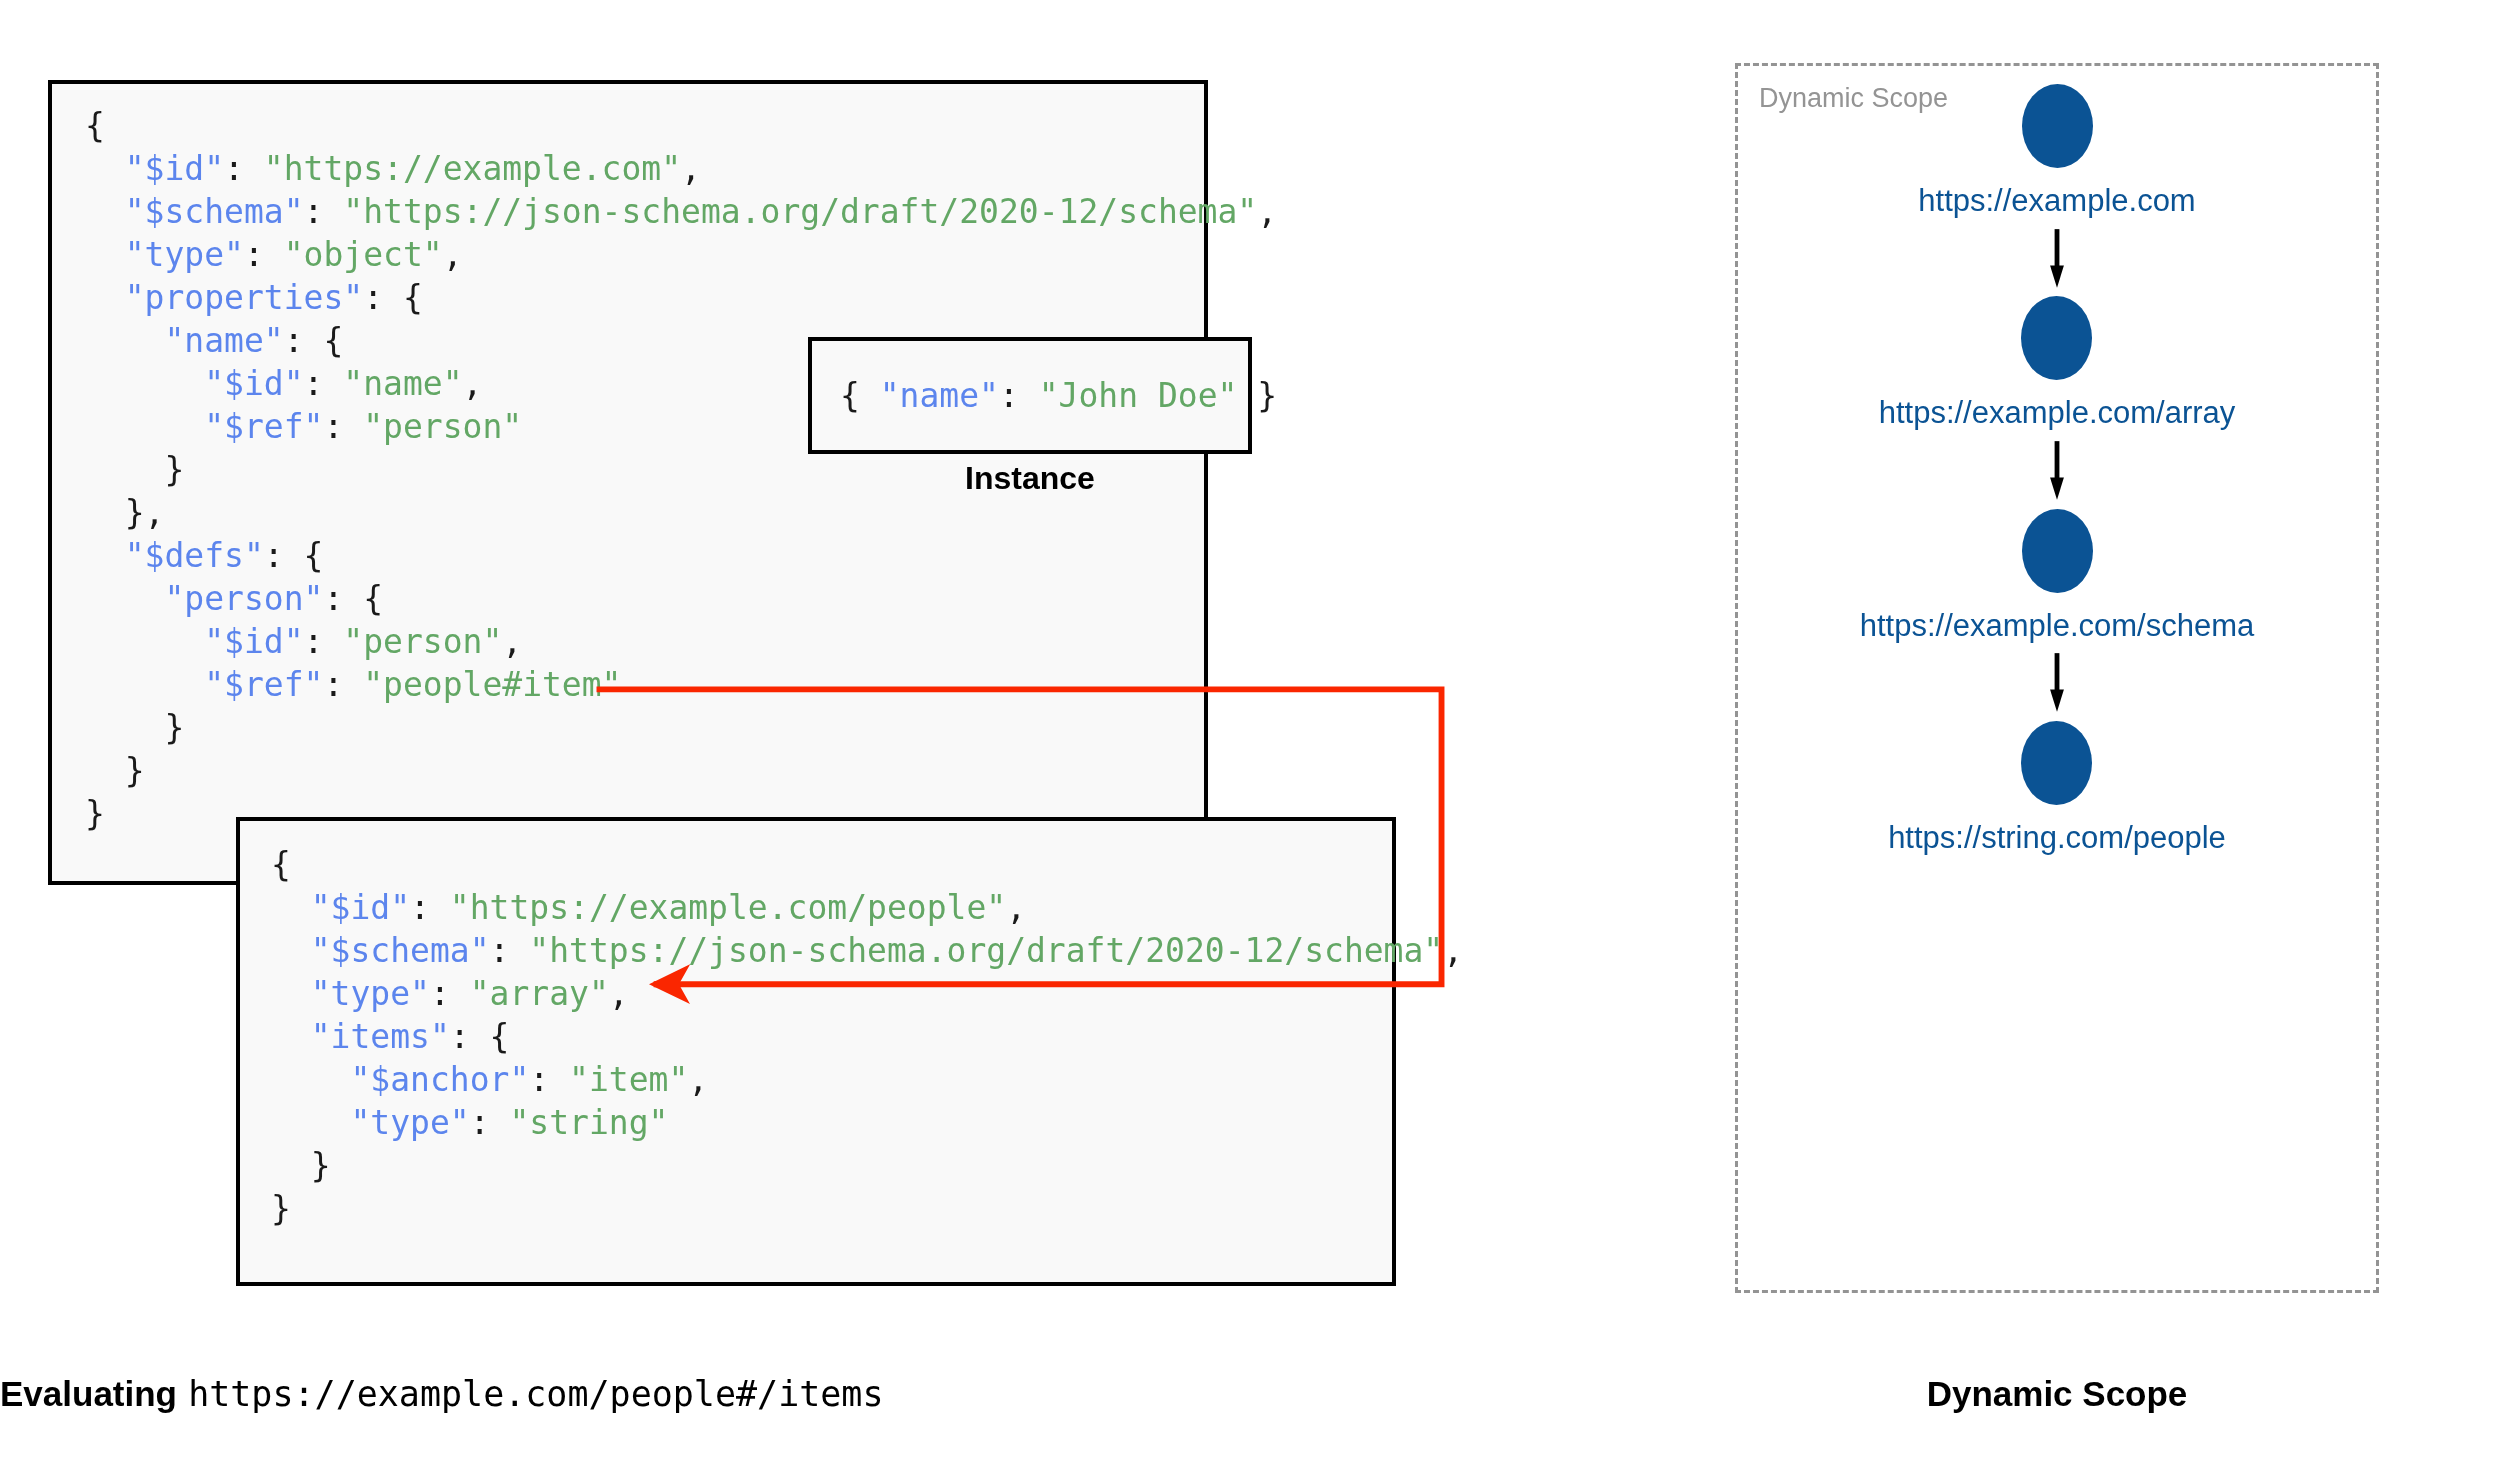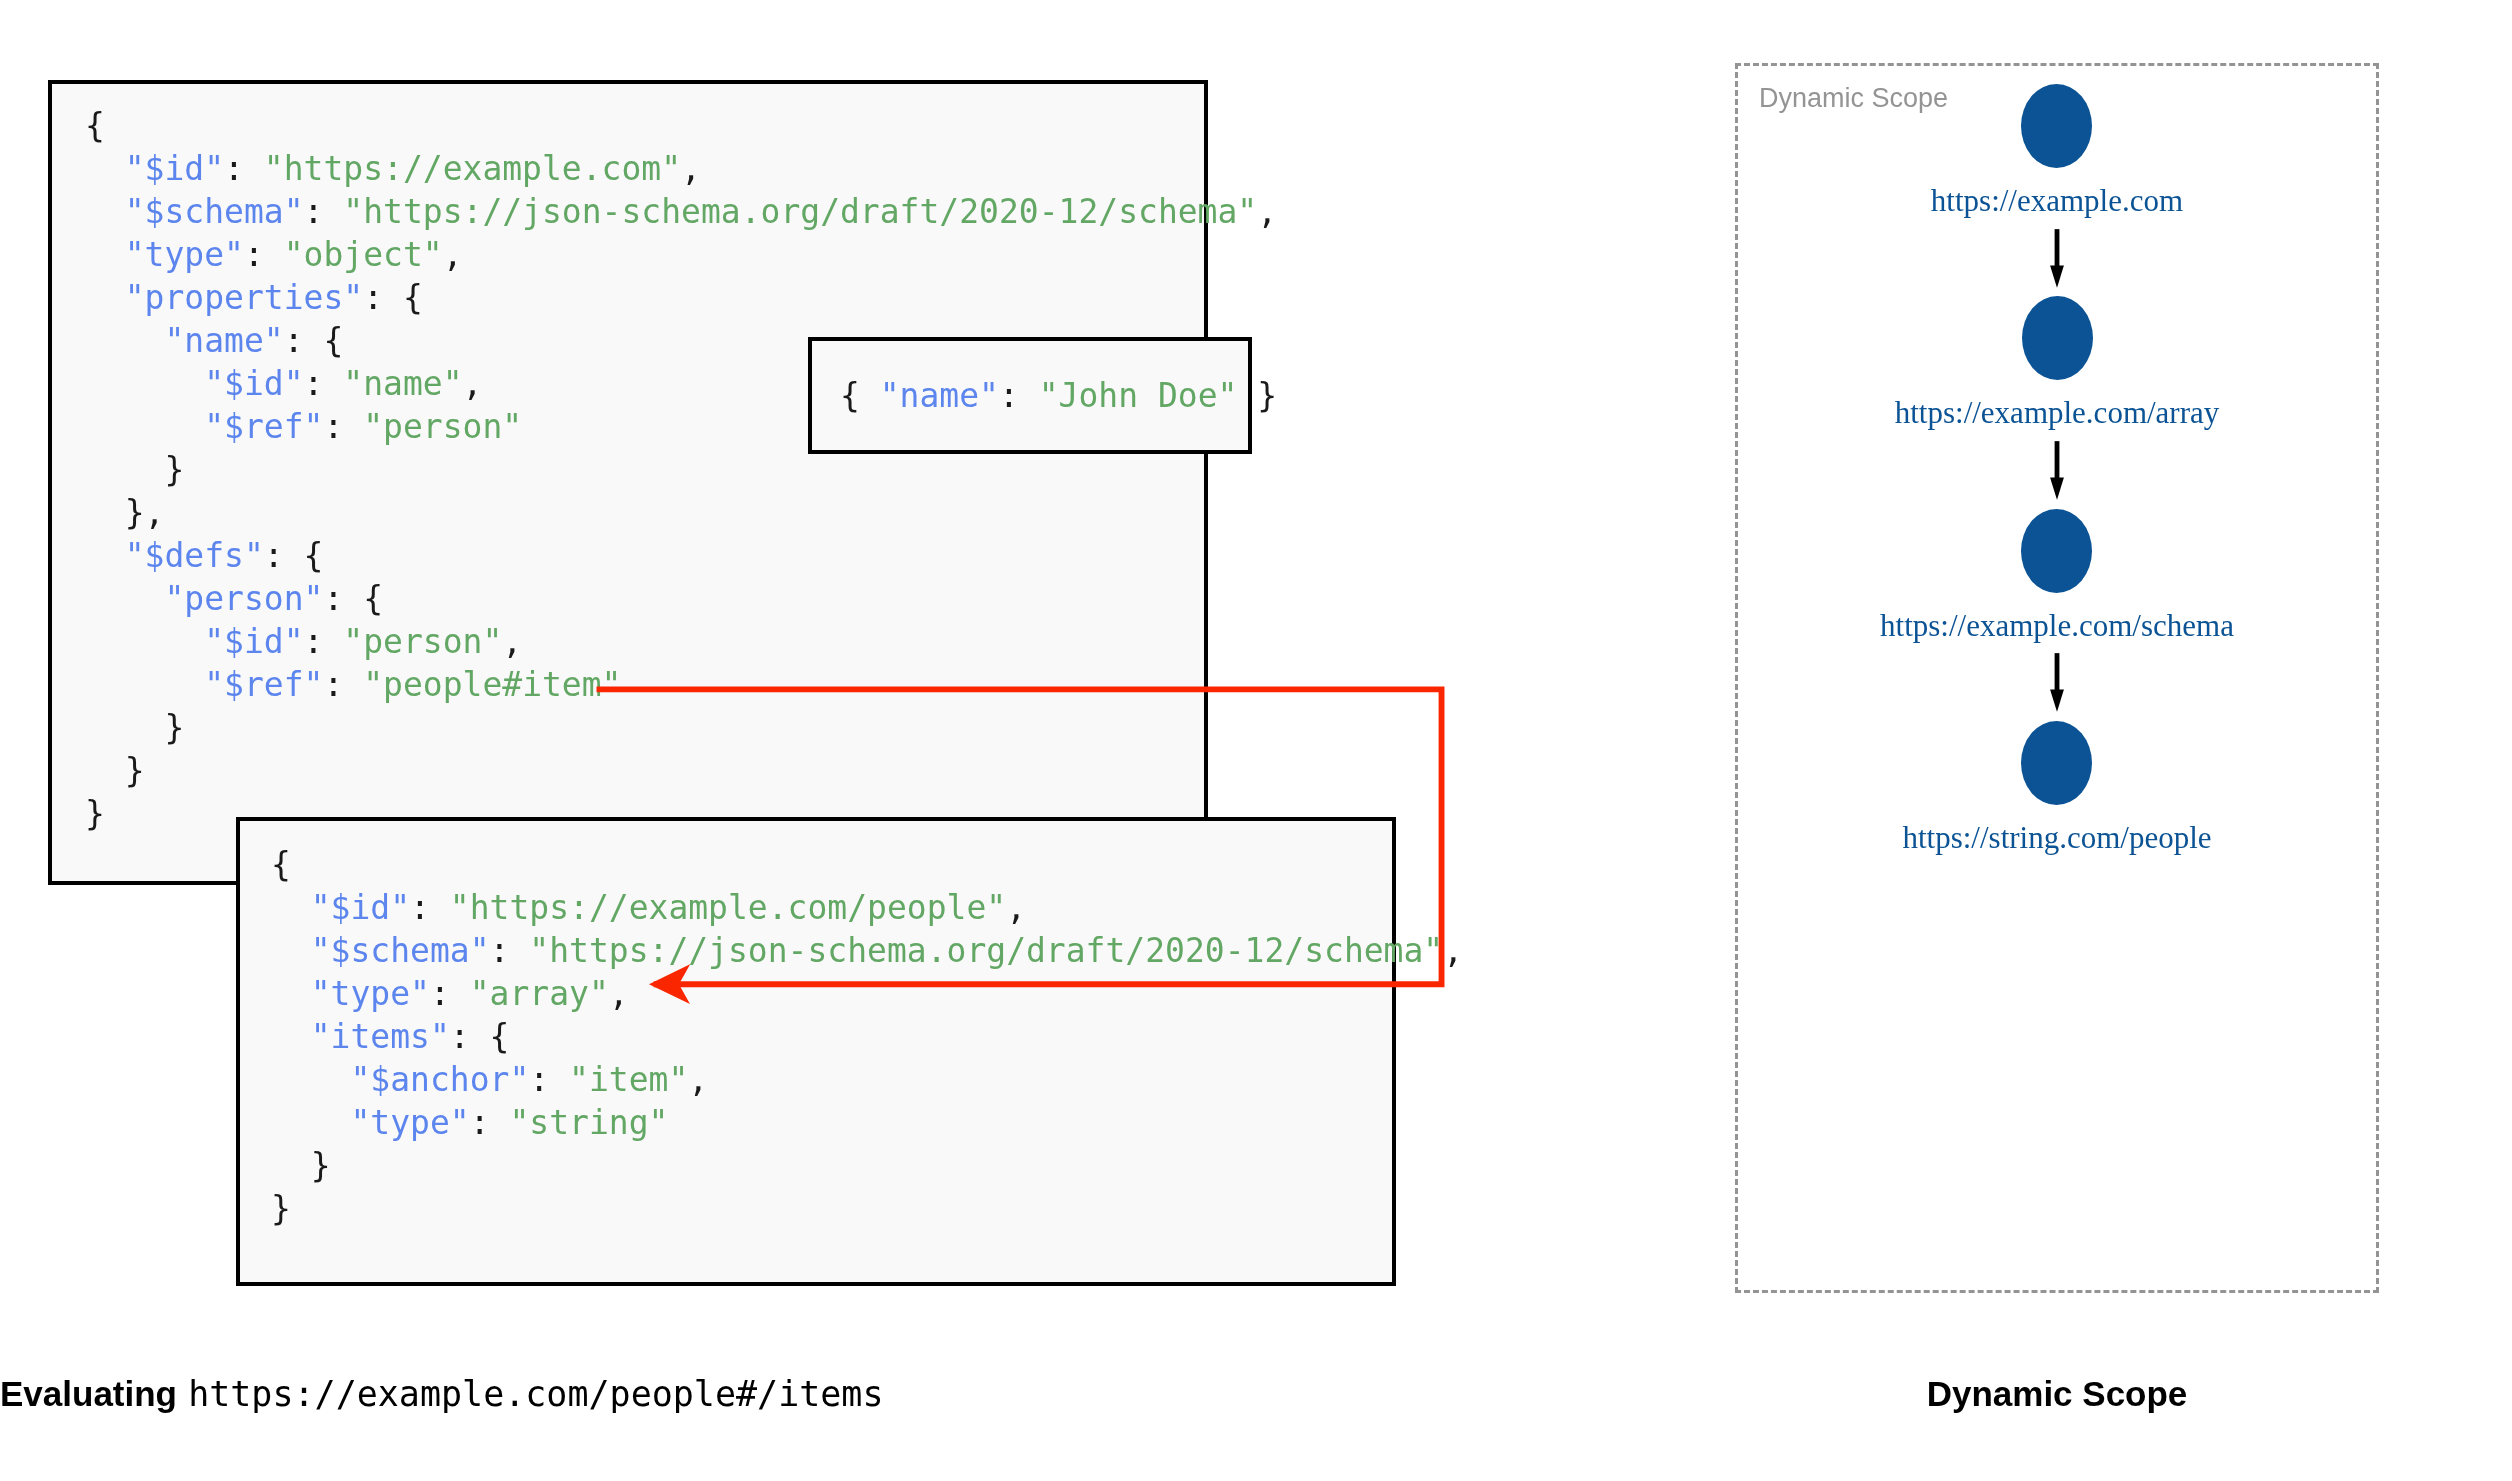--- a/index.html
+++ b/index.html
@@ -157,21 +157,21 @@
     align-items: center;
   }
   .node-circle {
     width: 71px;
     height: 84px;
     border-radius: 50%;
     background: #0b5394;
   }
   .node-label {
     margin-top: 15px;
-    font-family: Liberation Serif, serif;
+    font-family: Liberation Sans, sans-serif;
     font-size: 31px;
     color: #0b5394;
     white-space: nowrap;
   }
   .scope-arrow {
     margin: 9.6px 0 7.5px 0;
     width: 16px;
     height: 60px;
   }
 
@@ -197,20 +197,21 @@
     <div class="code-body" id="main-schema-code"><div><span class="p">{</span></div><div><span class="p">  </span><span class="k">"$id"</span><span class="p">: </span><span class="s">"https://example.com"</span><span class="p">,</span></div><div><span class="p">  </span><span class="k">"$schema"</span><span class="p">: </span><span class="s">"https://json-schema.org/draft/2020-12/schema"</span><span class="p">,</span></div><div><span class="p">  </span><span class="k">"type"</span><span class="p">: </span><span class="s">"object"</span><span class="p">,</span></div><div><span class="p">  </span><span class="k">"properties"</span><span class="p">: {</span></div><div><span class="p">    </span><span class="k">"name"</span><span class="p">: {</span></div><div><span class="p">      </span><span class="k">"$id"</span><span class="p">: </span><span class="s">"name"</span><span class="p">,</span></div><div><span class="p">      </span><span class="k">"$ref"</span><span class="p">: </span><span class="s">"person"</span></div><div><span class="p">    }</span></div><div><span class="p">  },</span></div><div><span class="p">  </span><span class="k">"$defs"</span><span class="p">: {</span></div><div><span class="p">    </span><span class="k">"person"</span><span class="p">: {</span></div><div><span class="p">      </span><span class="k">"$id"</span><span class="p">: </span><span class="s">"person"</span><span class="p">,</span></div><div><span class="p">      </span><span class="k">"$ref"</span><span class="p">: </span><span class="s">"people#item"</span></div><div><span class="p">    }</span></div><div><span class="p">  }</span></div><div><span class="p">}</span></div></div>
   </div>
 
   <div class="code-box" id="people-schema-box">
     <div class="code-body" id="people-schema-code"><div><span class="p">{</span></div><div><span class="p">  </span><span class="k">"$id"</span><span class="p">: </span><span class="s">"https://example.com/people"</span><span class="p">,</span></div><div><span class="p">  </span><span class="k">"$schema"</span><span class="p">: </span><span class="s">"https://json-schema.org/draft/2020-12/schema"</span><span class="p">,</span></div><div><span class="p">  </span><span class="k">"type"</span><span class="p">: </span><span class="s">"array"</span><span class="p">,</span></div><div><span class="p">  </span><span class="k">"items"</span><span class="p">: {</span></div><div><span class="p">    </span><span class="k">"$anchor"</span><span class="p">: </span><span class="s">"item"</span><span class="p">,</span></div><div><span class="p">    </span><span class="k">"type"</span><span class="p">: </span><span class="s">"string"</span></div><div><span class="p">  }</span></div><div><span class="p">}</span></div></div>
   </div>
 
   <div class="code-box" id="instance-box">
     <div class="code-body" id="instance-code"><div><span class="p">{ </span><span class="k">"name"</span><span class="p">: </span><span class="s">"John Doe"</span><span class="p"> }</span></div></div>
   </div>
+  <div id="instance-caption">Instance</div>
 
   <svg id="ref-arrow" viewBox="0 0 1640 820">
     <defs>
       <marker id="redhead" markerWidth="7" markerHeight="7" refX="6.2" refY="3.5" orient="auto" markerUnits="strokeWidth">
         <path d="M7,3.5 L0,0.1 L1.9,3.5 L0,6.9 Z" fill="#fa2600"></path>
       </marker>
     </defs>
     <path d="M 15,10 L 1597,10 L 1597,562 L 122,562" fill="none" stroke="#fa2600" stroke-width="11" marker-end="url(#redhead)"></path>
   </svg>
 

